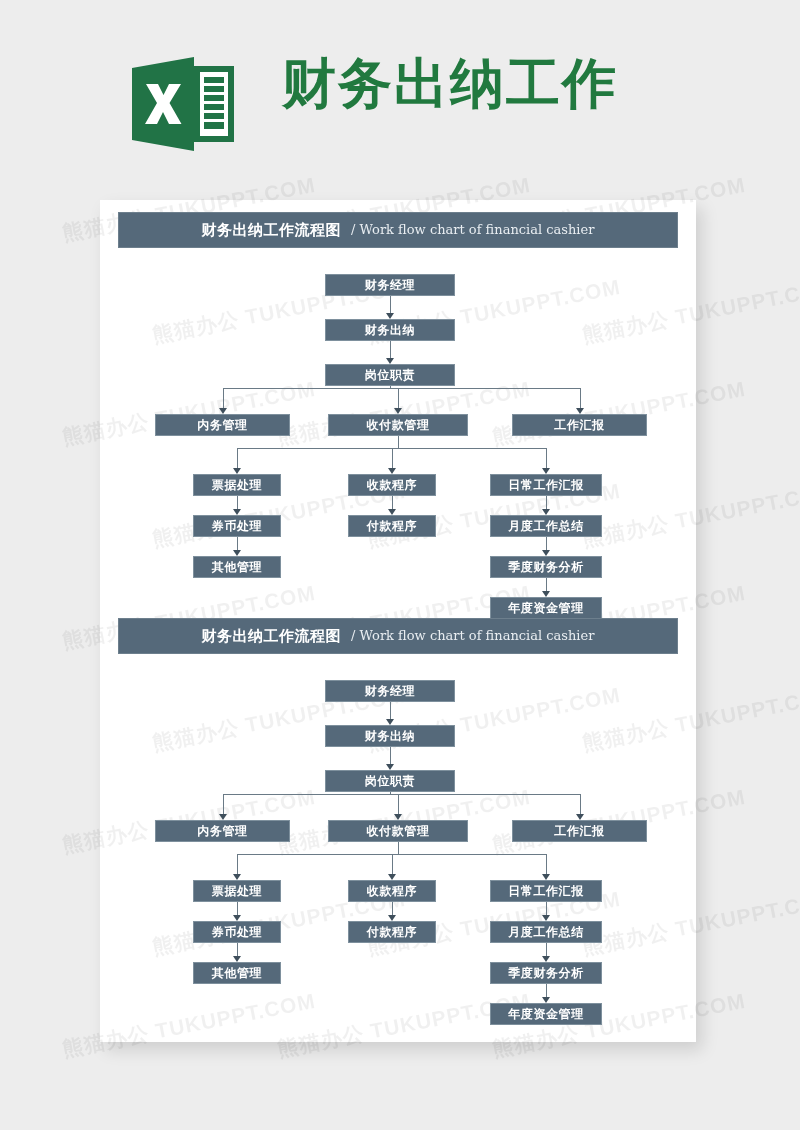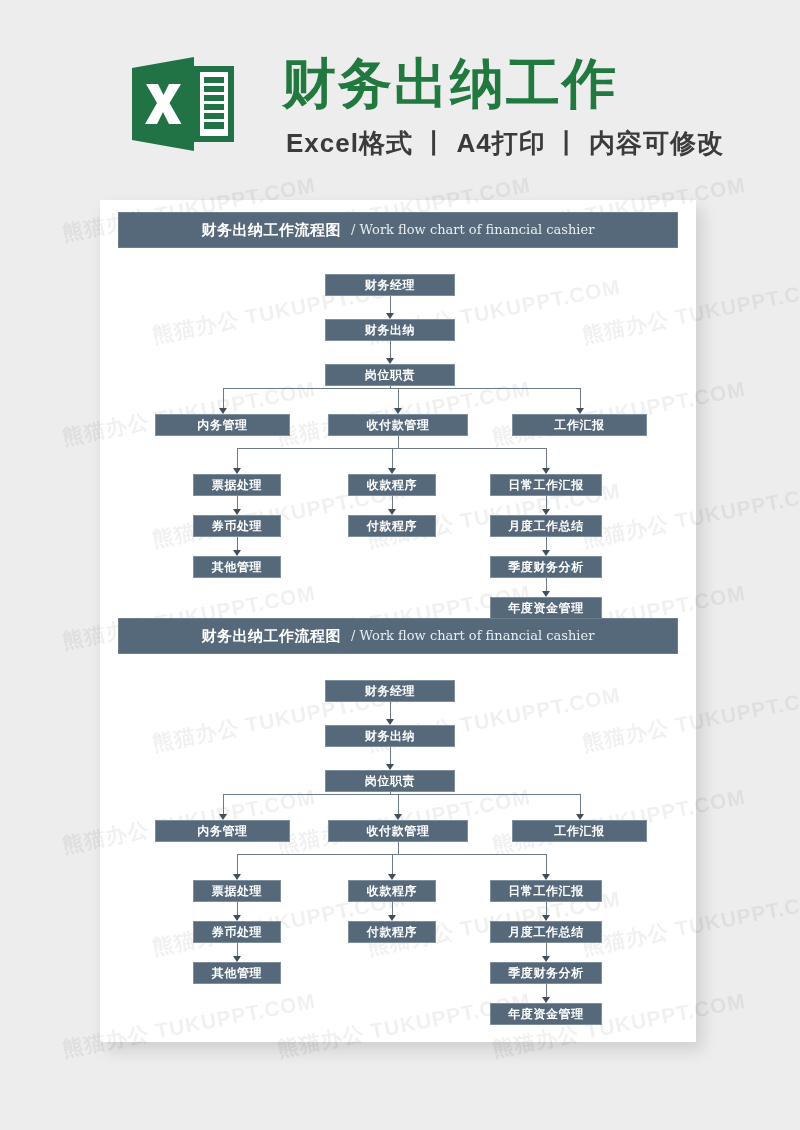--- a/index.html
+++ b/index.html
@@ -153,21 +153,20 @@
       <rect x="72" y="32" width="20" height="6"></rect>
       <rect x="72" y="41" width="20" height="6"></rect>
       <rect x="72" y="50" width="20" height="6"></rect>
       <rect x="72" y="59" width="20" height="6"></rect>
       <rect x="72" y="68" width="20" height="7"></rect>
     </g>
     <path d="M14 30 L26 30 L31.5 41 L37 30 L49 30 L37.5 49 L49.5 70 L37 70 L31 58 L25 70 L13 70 L25 49 Z" fill="#ffffff"></path>
   </svg>
 
   <div id="banner-title">财务出纳工作</div>
-  <div id="banner-subtitle">Excel格式 丨 A4打印 丨 内容可修改</div>
 </div>
 
 <div id="page-sheet">
   <div id="wm-layer">
       <div class="wm" style="left: -40px; top: 20px;">熊猫办公 TUKUPPT.COM</div>
       <div class="wm" style="left: 175px; top: 20px;">熊猫办公 TUKUPPT.COM</div>
       <div class="wm" style="left: 390px; top: 20px;">熊猫办公 TUKUPPT.COM</div>
       <div class="wm" style="left: 50px; top: 122px;">熊猫办公 TUKUPPT.COM</div>
       <div class="wm" style="left: 265px; top: 122px;">熊猫办公 TUKUPPT.COM</div>
       <div class="wm" style="left: 480px; top: 122px;">熊猫办公 TUKUPPT.COM</div>

